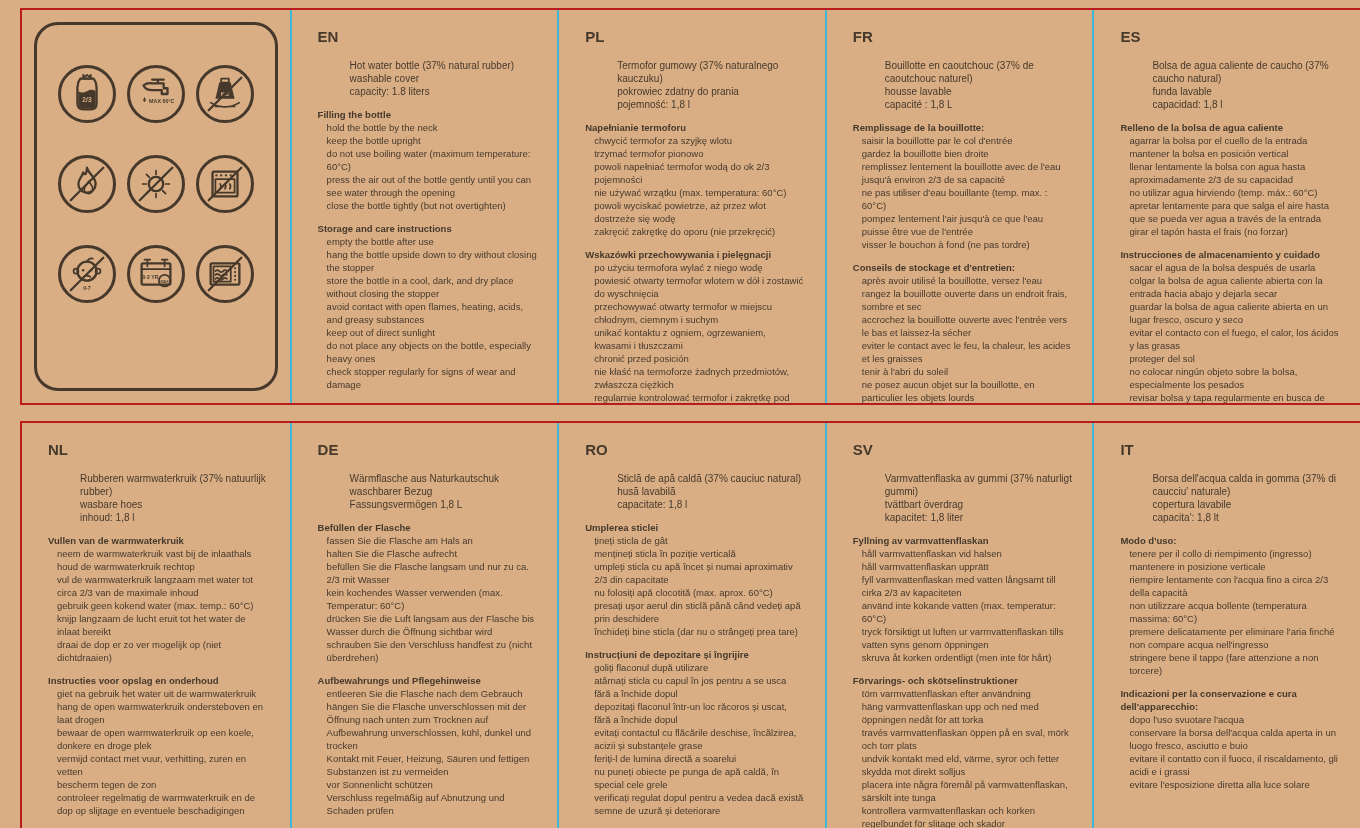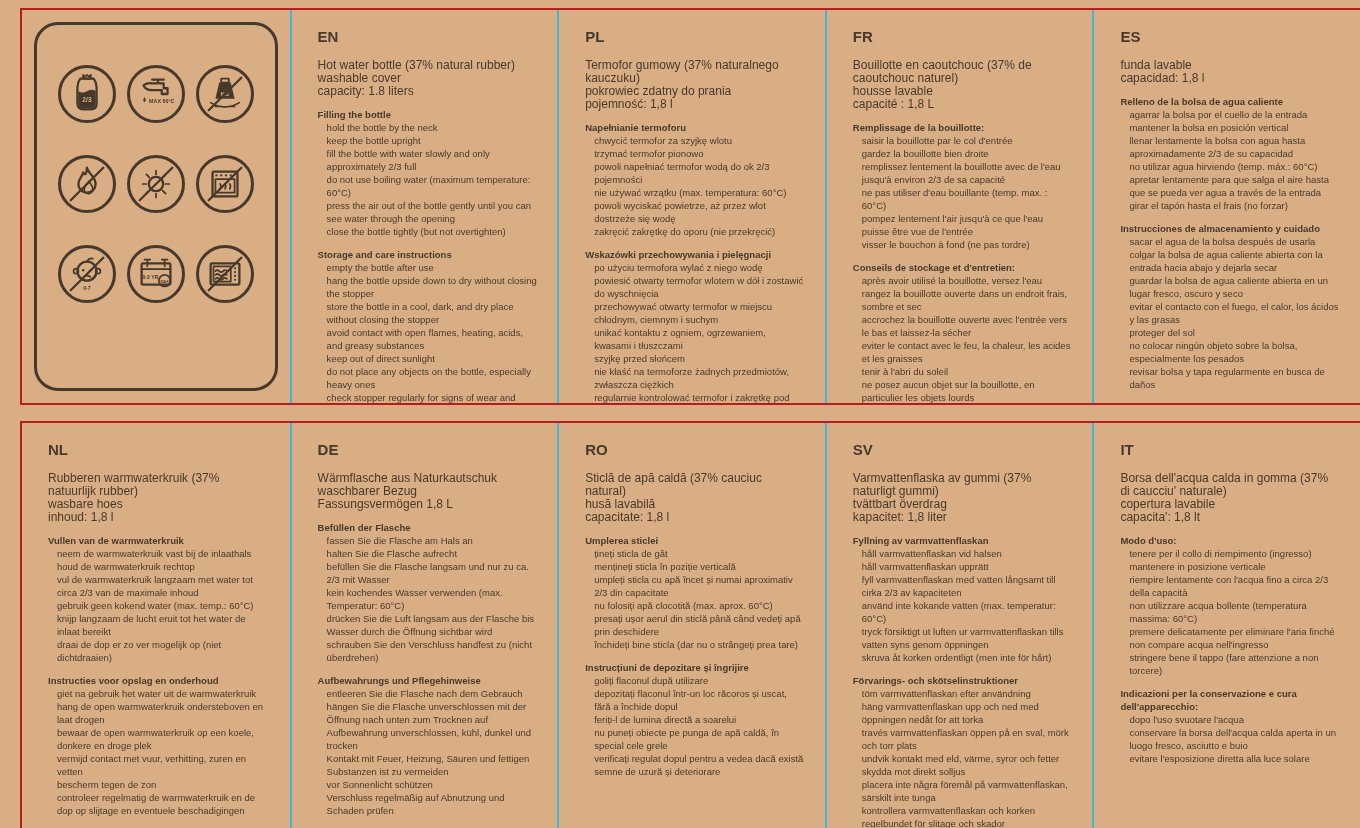--- a/index.html
+++ b/index.html
@@ -15,21 +15,21 @@
     border:2px solid #b91c1c;
     box-sizing:border-box;
     background:#d9ae85;
   }
   .panel.top{top:8px;height:397px;}
   .panel.bottom{top:421px;height:496px;}
   .cols{display:grid;grid-template-columns:repeat(5,1fr);height:100%;}
   .col{box-sizing:border-box;padding:16px 20px 0 26px;overflow:hidden;}
   .col + .col{border-left:2px solid #41b6d6;}
   .lang-code{font-size:15px;font-weight:bold;margin:2px 0 14px;}
-  .intro-line{font-size:12px;line-height:13px;}
+  .intro-line{font-size:10px;line-height:13px;margin-left:32px;}
   .block-heading{font-size:9.5px;line-height:13px;font-weight:bold;margin-top:10px;}
   .block-line{font-size:9.5px;line-height:13px;padding-left:9px;}
   
   .icons-col{padding:0;}
   .icons-box{
     margin:12px;height:369px;box-sizing:border-box;
     border:3px solid #46392b;border-radius:24px;
   }
   .icons-grid{
     display:grid;grid-template-columns:repeat(3,58px);
@@ -165,21 +165,20 @@
       </div>
     </div>
     <div class="col lang-col">
         <div class="lang-code">EN</div>
         <div class="intro-line">Hot water bottle (37% natural rubber)</div>
         <div class="intro-line">washable cover</div>
         <div class="intro-line">capacity: 1.8 liters</div>
         <div class="block-heading">Filling the bottle</div>
         <div class="block-line">hold the bottle by the neck</div>
         <div class="block-line">keep the bottle upright</div>
-        <div class="block-line">fill the bottle with water slowly and only approximately 2/3 full</div>
         <div class="block-line">do not use boiling water (maximum temperature: 60°C)</div>
         <div class="block-line">press the air out of the bottle gently until you can see water through the opening</div>
         <div class="block-line">close the bottle tightly (but not overtighten)</div>
         <div class="block-heading">Storage and care instructions</div>
         <div class="block-line">empty the bottle after use</div>
         <div class="block-line">hang the bottle upside down to dry without closing the stopper</div>
         <div class="block-line">store the bottle in a cool, dark, and dry place without closing the stopper</div>
         <div class="block-line">avoid contact with open flames, heating, acids, and greasy substances</div>
         <div class="block-line">keep out of direct sunlight</div>
         <div class="block-line">do not place any objects on the bottle, especially heavy ones</div>
@@ -195,21 +194,21 @@
         <div class="block-line">trzymać termofor pionowo</div>
         <div class="block-line">powoli napełniać termofor wodą do ok 2/3 pojemności</div>
         <div class="block-line">nie używać wrzątku (max. temperatura: 60°C)</div>
         <div class="block-line">powoli wyciskać powietrze, aż przez wlot dostrzeże się wodę</div>
         <div class="block-line">zakręcić zakrętkę do oporu (nie przekręcić)</div>
         <div class="block-heading">Wskazówki przechowywania i pielęgnacji</div>
         <div class="block-line">po użyciu termofora wylać z niego wodę</div>
         <div class="block-line">powiesić otwarty termofor wlotem w dół i zostawić do wyschnięcia</div>
         <div class="block-line">przechowywać otwarty termofor w miejscu chłodnym, ciemnym i suchym</div>
         <div class="block-line">unikać kontaktu z ogniem, ogrzewaniem, kwasami i tłuszczami</div>
-        <div class="block-line">szyjkę przed słońcem</div>
+        <div class="block-line">chronić przed posición</div>
         <div class="block-line">nie kłaść na termoforze żadnych przedmiotów, zwłaszcza ciężkich</div>
         <div class="block-line">regularnie kontrolować termofor i zakrętkę pod względem stanu zużycia i ewentualnych uszkodzeń</div>
       </div>
     <div class="col lang-col">
         <div class="lang-code">FR</div>
         <div class="intro-line">Bouillotte en caoutchouc (37% de caoutchouc naturel)</div>
         <div class="intro-line">housse lavable</div>
         <div class="intro-line">capacité : 1,8 L</div>
         <div class="block-heading">Remplissage de la bouillotte:</div>
         <div class="block-line">saisir la bouillotte par le col d'entrée</div>
@@ -221,20 +220,21 @@
         <div class="block-heading">Conseils de stockage et d'entretien:</div>
         <div class="block-line">après avoir utilisé la bouillotte, versez l'eau</div>
         <div class="block-line">rangez la bouillotte ouverte dans un endroit frais, sombre et sec</div>
         <div class="block-line">accrochez la bouillotte ouverte avec l'entrée vers le bas et laissez-la sécher</div>
         <div class="block-line">eviter le contact avec le feu, la chaleur, les acides et les graisses</div>
         <div class="block-line">tenir à l'abri du soleil</div>
         <div class="block-line">ne posez aucun objet sur la bouillotte, en particulier les objets lourds</div>
       </div>
     <div class="col lang-col">
         <div class="lang-code">ES</div>
+        <div class="intro-line">Bolsa de agua caliente de caucho (37% caucho natural)</div>
         <div class="intro-line">funda lavable</div>
         <div class="intro-line">capacidad: 1,8 l</div>
         <div class="block-heading">Relleno de la bolsa de agua caliente</div>
         <div class="block-line">agarrar la bolsa por el cuello de la entrada</div>
         <div class="block-line">mantener la bolsa en posición vertical</div>
         <div class="block-line">llenar lentamente la bolsa con agua hasta aproximadamente 2/3 de su capacidad</div>
         <div class="block-line">no utilizar agua hirviendo (temp. máx.: 60°C)</div>
         <div class="block-line">apretar lentamente para que salga el aire hasta que se pueda ver agua a través de la entrada</div>
         <div class="block-line">girar el tapón hasta el frais (no forzar)</div>
         <div class="block-heading">Instrucciones de almacenamiento y cuidado</div>
@@ -298,21 +298,23 @@
         <div class="intro-line">capacitate: 1,8 l</div>
         <div class="block-heading">Umplerea sticlei</div>
         <div class="block-line">țineți sticla de gât</div>
         <div class="block-line">mențineți sticla în poziție verticală</div>
         <div class="block-line">umpleți sticla cu apă încet și numai aproximativ 2/3 din capacitate</div>
         <div class="block-line">nu folosiți apă clocotită (max. aprox. 60°C)</div>
         <div class="block-line">presați ușor aerul din sticlă până când vedeți apă prin deschidere</div>
         <div class="block-line">închideți bine sticla (dar nu o strângeți prea tare)</div>
         <div class="block-heading">Instrucțiuni de depozitare și îngrijire</div>
         <div class="block-line">goliți flaconul după utilizare</div>
+        <div class="block-line">atârnați sticla cu capul în jos pentru a se usca fără a închide dopul</div>
         <div class="block-line">depozitați flaconul într-un loc răcoros și uscat, fără a închide dopul</div>
+        <div class="block-line">evitați contactul cu flăcările deschise, încălzirea, acizii și substanțele grase</div>
         <div class="block-line">feriți-l de lumina directă a soarelui</div>
         <div class="block-line">nu puneți obiecte pe punga de apă caldă, în special cele grele</div>
         <div class="block-line">verificați regulat dopul pentru a vedea dacă există semne de uzură și deteriorare</div>
       </div>
     <div class="col lang-col">
         <div class="lang-code">SV</div>
         <div class="intro-line">Varmvattenflaska av gummi (37% naturligt gummi)</div>
         <div class="intro-line">tvättbart överdrag</div>
         <div class="intro-line">kapacitet: 1,8 liter</div>
         <div class="block-heading">Fyllning av varmvattenflaskan</div>
@@ -339,16 +341,17 @@
         <div class="block-heading">Modo d'uso:</div>
         <div class="block-line">tenere per il collo di riempimento (ingresso)</div>
         <div class="block-line">mantenere in posizione verticale</div>
         <div class="block-line">riempire lentamente con l'acqua fino a circa 2/3 della capacità</div>
         <div class="block-line">non utilizzare acqua bollente (temperatura massima: 60°C)</div>
         <div class="block-line">premere delicatamente per eliminare l'aria finché non compare acqua nell'ingresso</div>
         <div class="block-line">stringere bene il tappo (fare attenzione a non torcere)</div>
         <div class="block-heading">Indicazioni per la conservazione e cura dell'apparecchio:</div>
         <div class="block-line">dopo l'uso svuotare l'acqua</div>
         <div class="block-line">conservare la borsa dell'acqua calda aperta in un luogo fresco, asciutto e buio</div>
+        <div class="block-line">evitare il contatto con il fuoco, il riscaldamento, gli acidi e i grassi</div>
         <div class="block-line">evitare l'esposizione diretta alla luce solare</div>
       </div>
   </div>
 </div>
 
 </body></html>

